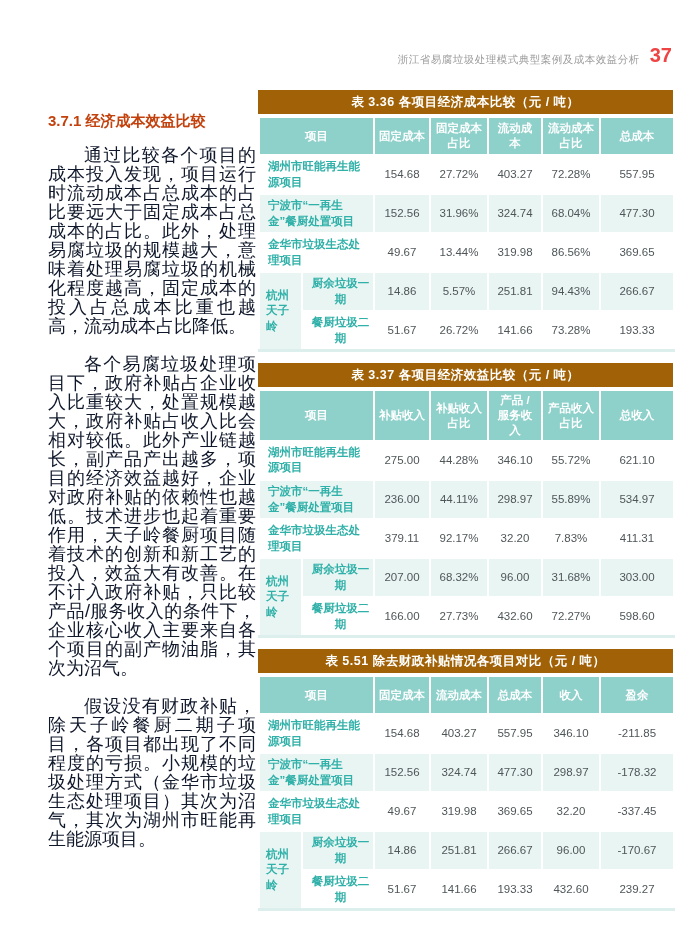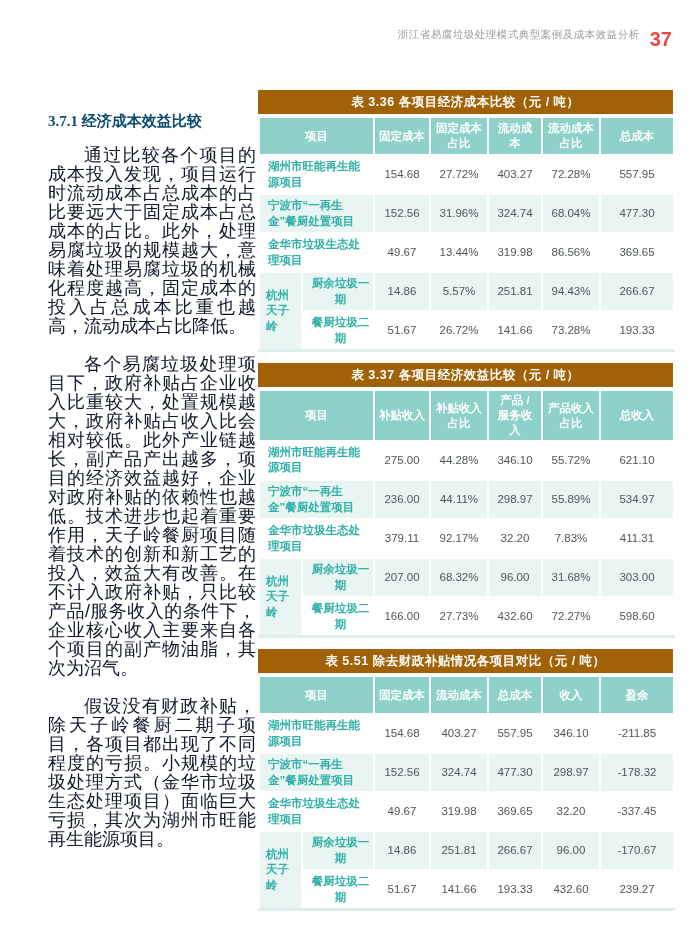--- a/index.html
+++ b/index.html
@@ -7,39 +7,38 @@
   body {
     position: relative;
     background: #ffffff;
     font-family: "Liberation Sans", "DejaVu Sans", sans-serif;
     overflow: hidden;
   }
 
   
   .page-header {
     position: absolute;
-    top: 28px; right: 28px;
-    display: flex; align-items: flex-start; gap: 10px; margin-left: 26px;
+    top: 44px; right: 28px;
+    display: flex; align-items: flex-end; gap: 10px; margin-left: 26px;
   }
   .page-header .ht { font-size: 10.5px; color: #9b9b9b; letter-spacing: 0.5px; }
   .page-header .pn { font-size: 20px; font-weight: bold; color: #ef4444; }
 
   
   .left-col {
     position: absolute;
     left: 48px; top: 112px; width: 208px;
   }
   .section-title {
     color: #10a39b; font-size: 23px; font-weight: bold;
     margin-bottom: 30px; letter-spacing: 0.5px;
   }
   .subsection-title {
-    color: #0c4a6e; font-size: 15px; font-weight: bold;
+    color: #c2410c; font-size: 15px; font-weight: bold;
     margin-bottom: 15px;
-    font-family: Liberation Serif, serif;
   }
   .para {
     font-size: 18px; line-height: 19px; color: #0f172a;
     text-align: justify; text-indent: 2em;
     margin-bottom: 19px;
   }
 
   
   .right-col {
     position: absolute;
@@ -89,21 +88,21 @@
 
 <div class="page-header">
   <span class="ht">浙江省易腐垃圾处理模式典型案例及成本效益分析</span>
   <span class="pn">37</span>
 </div>
 
 <div class="left-col">
   <div class="subsection-title">3.7.1 经济成本效益比较</div>
   <p class="para">通过比较各个项目的成本投入发现，项目运行时流动成本占总成本的占比要远大于固定成本占总成本的占比。此外，处理易腐垃圾的规模越大，意味着处理易腐垃圾的机械化程度越高，固定成本的投入占总成本比重也越高，流动成本占比降低。</p>
   <p class="para">各个易腐垃圾处理项目下，政府补贴占企业收入比重较大，处置规模越大，政府补贴占收入比会相对较低。此外产业链越长，副产品产出越多，项目的经济效益越好，企业对政府补贴的依赖性也越低。技术进步也起着重要作用，天子岭餐厨项目随着技术的创新和新工艺的投入，效益大有改善。在不计入政府补贴，只比较产品/服务收入的条件下，企业核心收入主要来自各个项目的副产物油脂，其次为沼气。</p>
-  <p class="para">假设没有财政补贴，除天子岭餐厨二期子项目，各项目都出现了不同程度的亏损。小规模的垃圾处理方式（金华市垃圾生态处理项目）面临巨大亏损，其次为湖州市旺能再生能源项目。</p>
+  <p class="para">假设没有财政补贴，除天子岭餐厨二期子项目，各项目都出现了不同程度的亏损。小规模的垃圾处理方式（金华市垃圾生态处理项目）其次为沼气，其次为湖州市旺能再生能源项目。</p>
 </div>
 
 <div class="right-col">
 
   <div class="table-block">
     <div class="table-title">表 3.36 各项目经济成本比较（元 / 吨）</div>
     <table>
       <colgroup>
           <col class="cA">
           <col class="cB">

